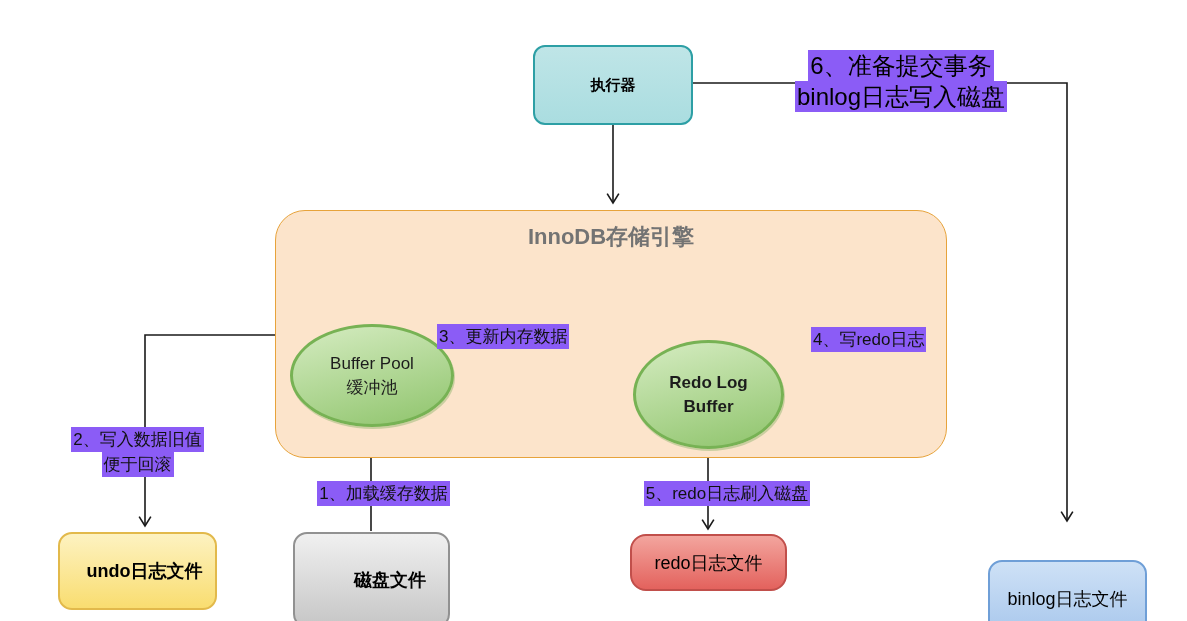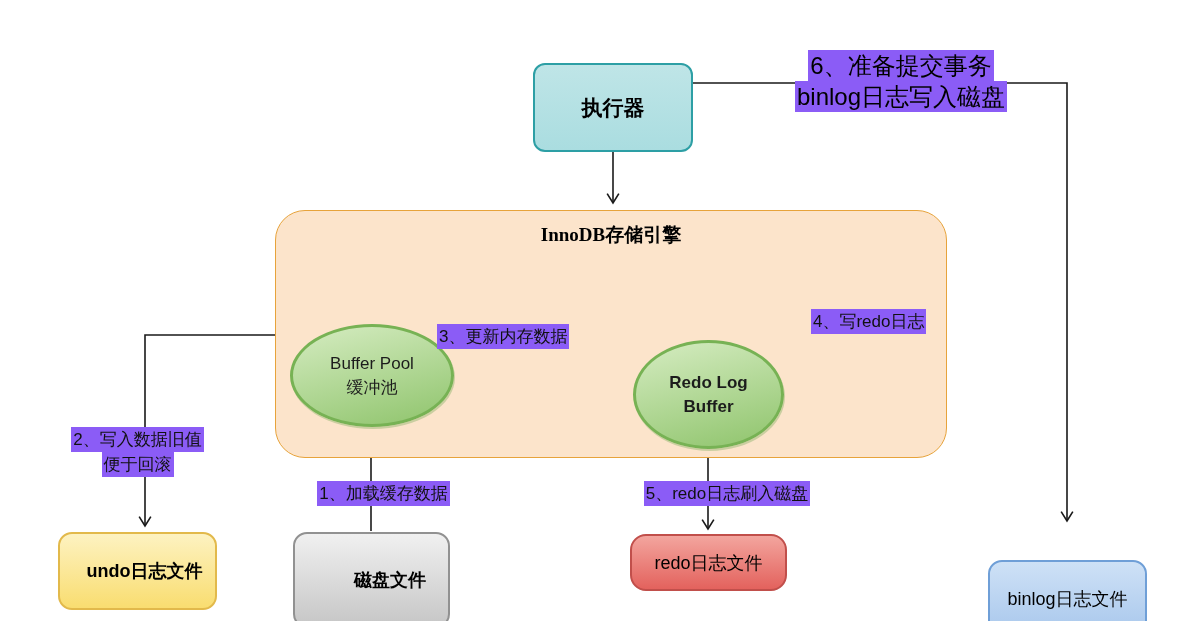--- a/index.html
+++ b/index.html
@@ -24,43 +24,42 @@
   .node {
     position: absolute;
     box-sizing: border-box;
     display: flex;
     align-items: center;
     justify-content: center;
     color: #000;
     z-index: 2;
   }
   .executor {
-    left: 533px; top: 63px; width: 160px; height: 89px;
+    left: 533px; top: 45px; width: 160px; height: 80px;
     background: linear-gradient(180deg, var(--executor-fill-top), var(--executor-fill-bottom));
     border: 2.5px solid var(--executor-border);
     border-radius: 12px;
-    font-size: 21px;
+    font-size: 15px;
     font-weight: 700;
   }
   .innodb {
     left: 275px; top: 210px; width: 672px; height: 248px;
     background: var(--innodb-fill);
     border: 1.8px solid var(--innodb-border);
     border-radius: 30px;
     z-index: 1; 
   }
   .innodb-title {
     position: absolute;
     left: 275px; top: 222px; width: 672px;
     text-align: center;
-    font-size: 19px;
-    font-weight: 700;
-    color: #000000;
+    font-size: 22px;
+    font-weight: 700;
+    color: #737373;
     z-index: 2;
-    font-family: Liberation Serif, serif;
   }
   .ellipse {
     border-radius: 50%;
     background: linear-gradient(165deg, var(--ellipse-fill-top), var(--ellipse-fill-bottom));
     border: 3px solid var(--ellipse-border);
     flex-direction: column;
     font-size: 17px;
     font-weight: 500;
     color: #1c1c1c;
     line-height: 24px;
@@ -115,21 +114,21 @@
   }
   .lbl span {
     background: #8b5cf6;
     padding: 0 2px;
     display: inline-block;
     text-align: right;
   }
   .lbl-step1 { left: 296px; top: 481px; width: 175px; }
   .lbl-step2 { left: 40px;  top: 427px; width: 195px; }
   .lbl-step3 { left: 437px; top: 324px; }
-  .lbl-step4 { left: 811px; top: 309px; }
+  .lbl-step4 { left: 811px; top: 327px; }
   .lbl-step5 { left: 596px; top: 481px; width: 262px; }
   .lbl-step6 {
     left: 770px; top: 50px; width: 262px;
     font-size: 24px;
     line-height: 31px;
     font-weight: 400;
     color: #000;
   }
 </style>
 </head>

